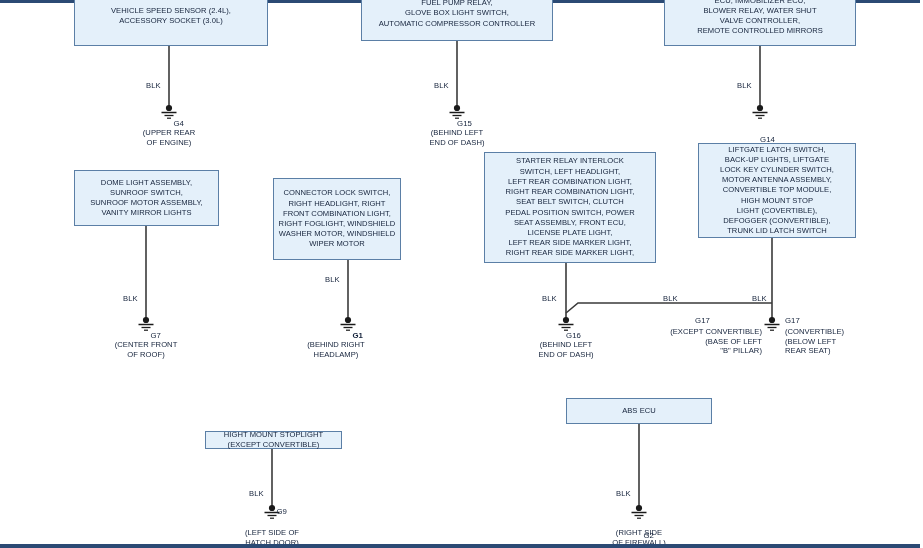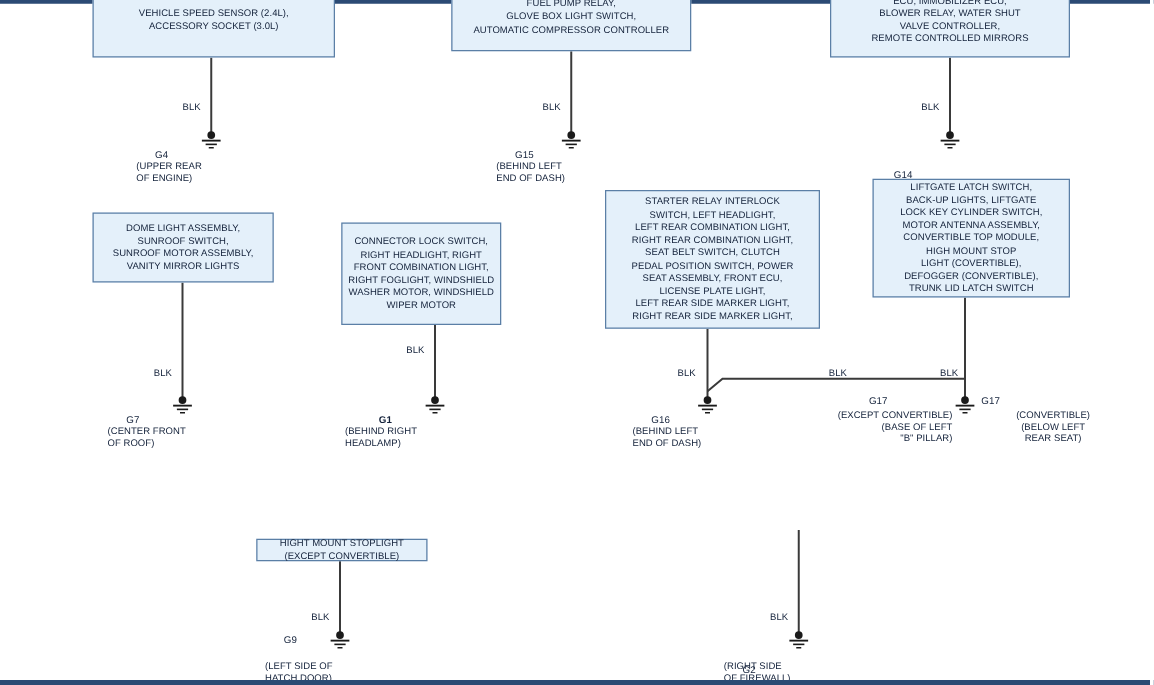--- a/index.html
+++ b/index.html
@@ -42,35 +42,35 @@
     position: absolute;
     font-size: 7.6px;
     color: #13213a;
     letter-spacing: 0.1px;
     white-space: nowrap;
   }
   .gnd-name {
     position: absolute;
     font-size: 7.8px;
     color: #13213a;
-    text-align: left;
+    text-align: right;
     white-space: nowrap;
     letter-spacing: 0.05px;
   }
   .gnd-desc {
     position: absolute;
     font-size: 7.6px;
     line-height: 9.6px;
     color: #13213a;
-    text-align: left;
+    text-align: center;
     white-space: pre-line;
     letter-spacing: 0.05px;
   }
   .gnd-desc.left-al {
-    text-align: center;
+    text-align: left;
   }
   .gnd-desc.right-al {
     text-align: right;
   }
   .top-rule {
     position: absolute;
     left: 0;
     top: 0;
     width: 923px;
     height: 3px;
@@ -221,20 +221,21 @@
 MOTOR ANTENNA ASSEMBLY,
 CONVERTIBLE TOP MODULE,
 HIGH MOUNT STOP
 LIGHT (COVERTIBLE),
 DEFOGGER (CONVERTIBLE),
 TRUNK LID LATCH SWITCH</div>
 
   <div class="comp-box" style="left:205px; top:398px; width:137px; height:18px;margin-top:33px;">HIGHT MOUNT STOPLIGHT
 (EXCEPT CONVERTIBLE)</div>
 
+  <div class="comp-box" style="left:566px; top:398px; width:146px; height:26px;">ABS ECU</div>
 
   <div class="wire-label" style="left:146px; top:81px;">BLK</div>
   <div class="wire-label" style="left:434px; top:81px;">BLK</div>
   <div class="wire-label" style="left:737px; top:81px;">BLK</div>
   <div class="wire-label" style="left:123px; top:294px;">BLK</div>
   <div class="wire-label" style="left:325px; top:275px;">BLK</div>
   <div class="wire-label" style="left:542px; top:294px;">BLK</div>
   <div class="wire-label" style="left:663px; top:294px;">BLK</div>
   <div class="wire-label" style="left:752px; top:294px;">BLK</div>
   <div class="wire-label" style="left:249px; top:489px;">BLK</div>

